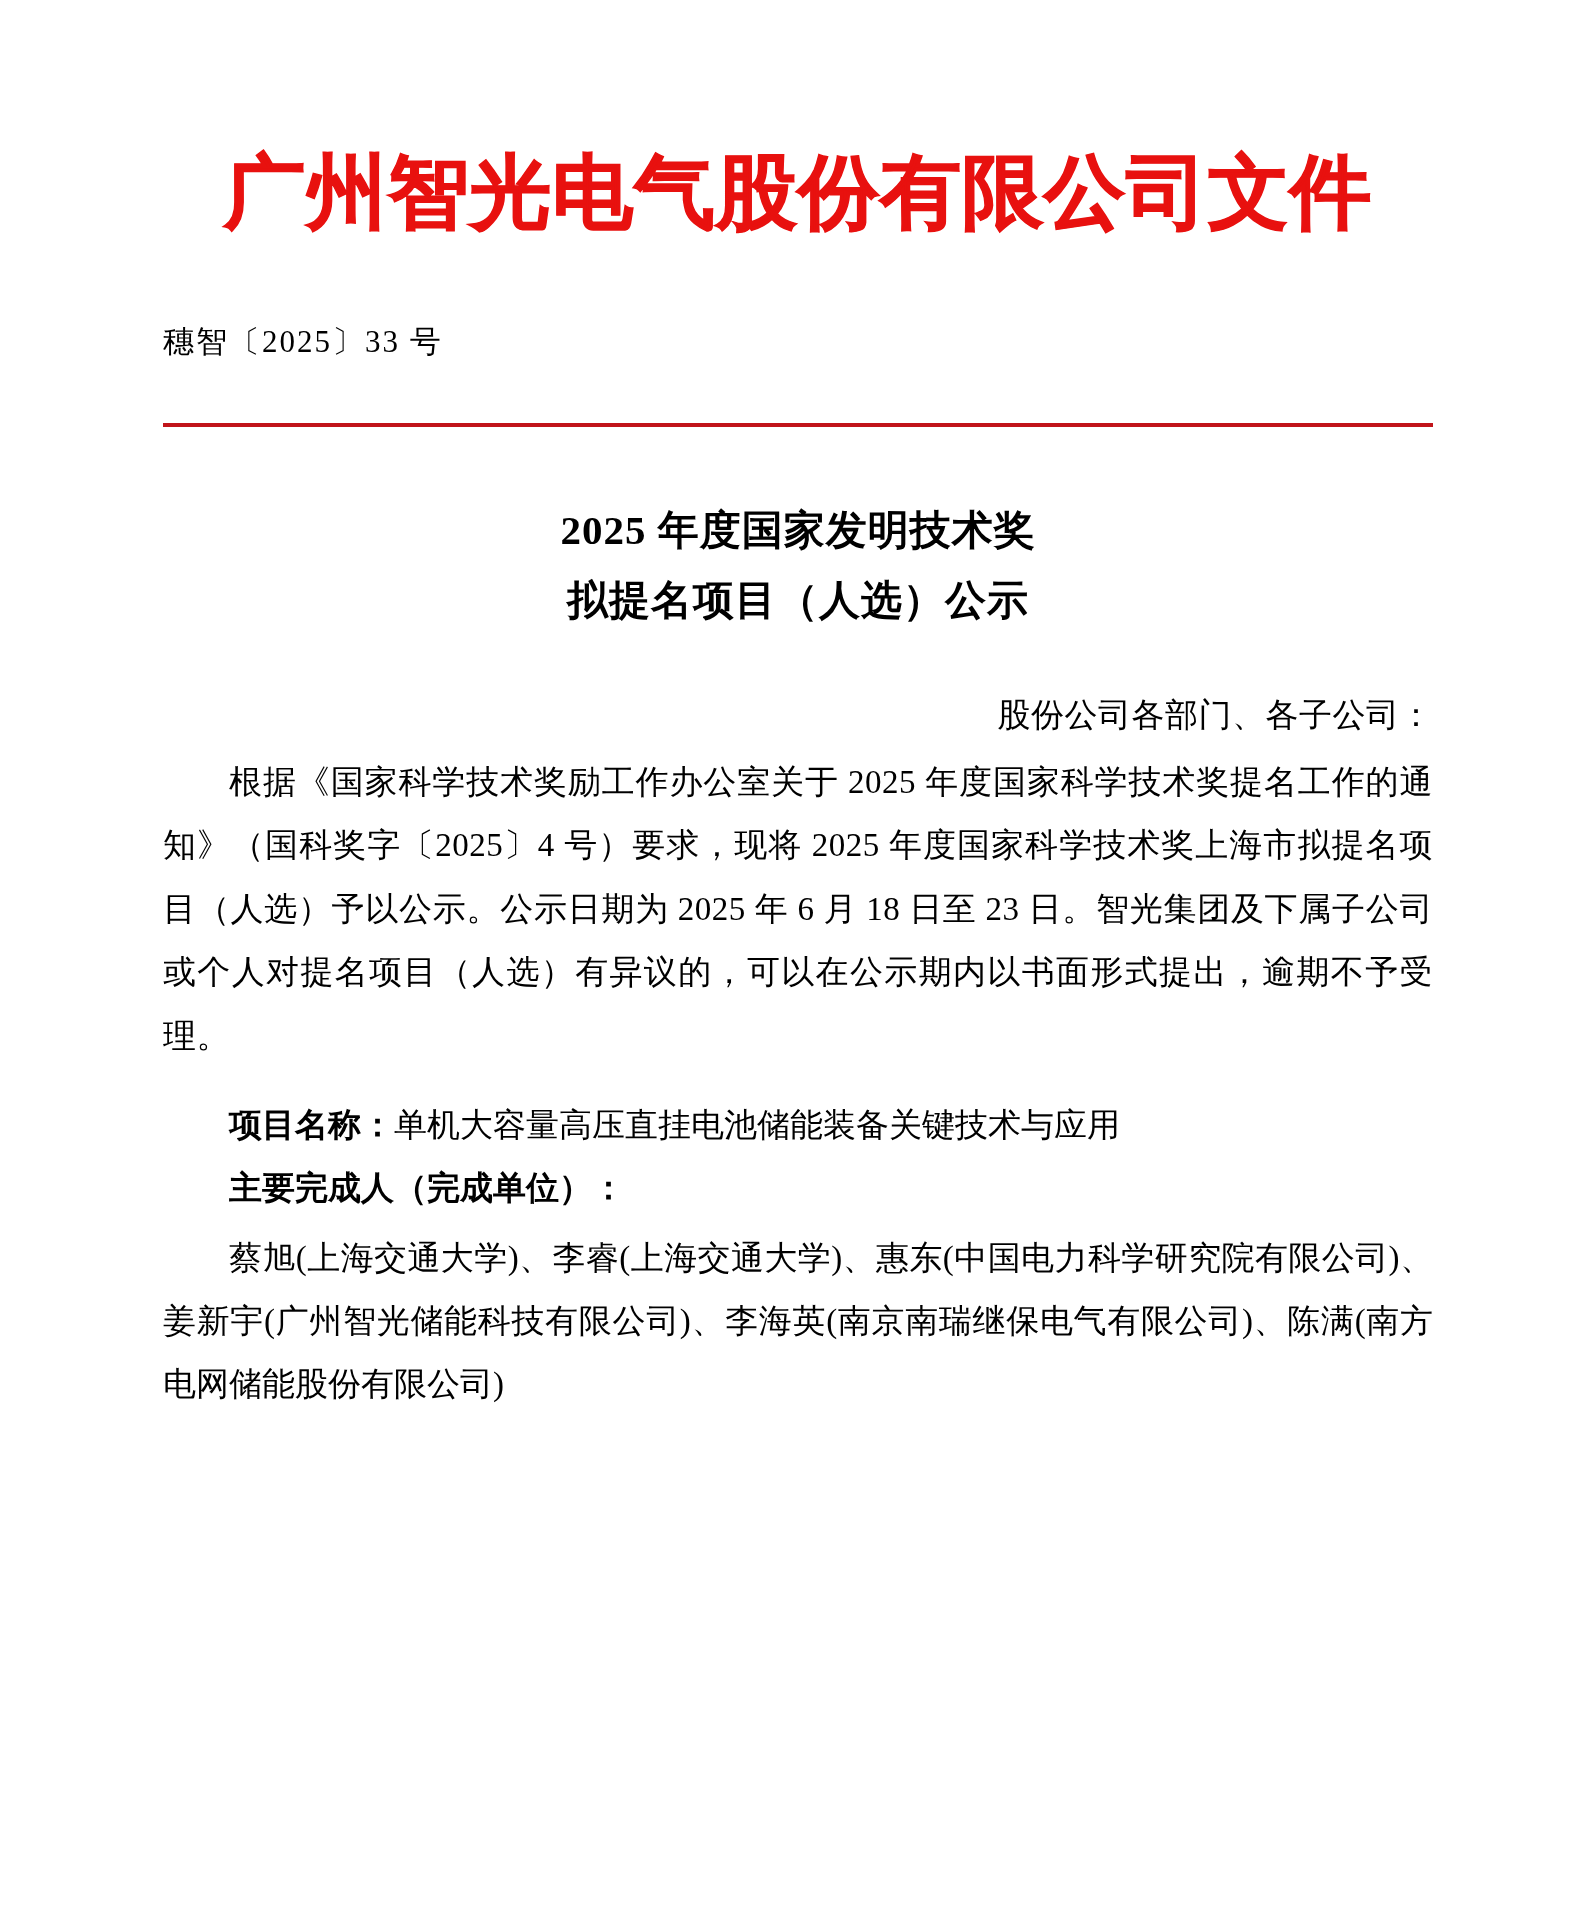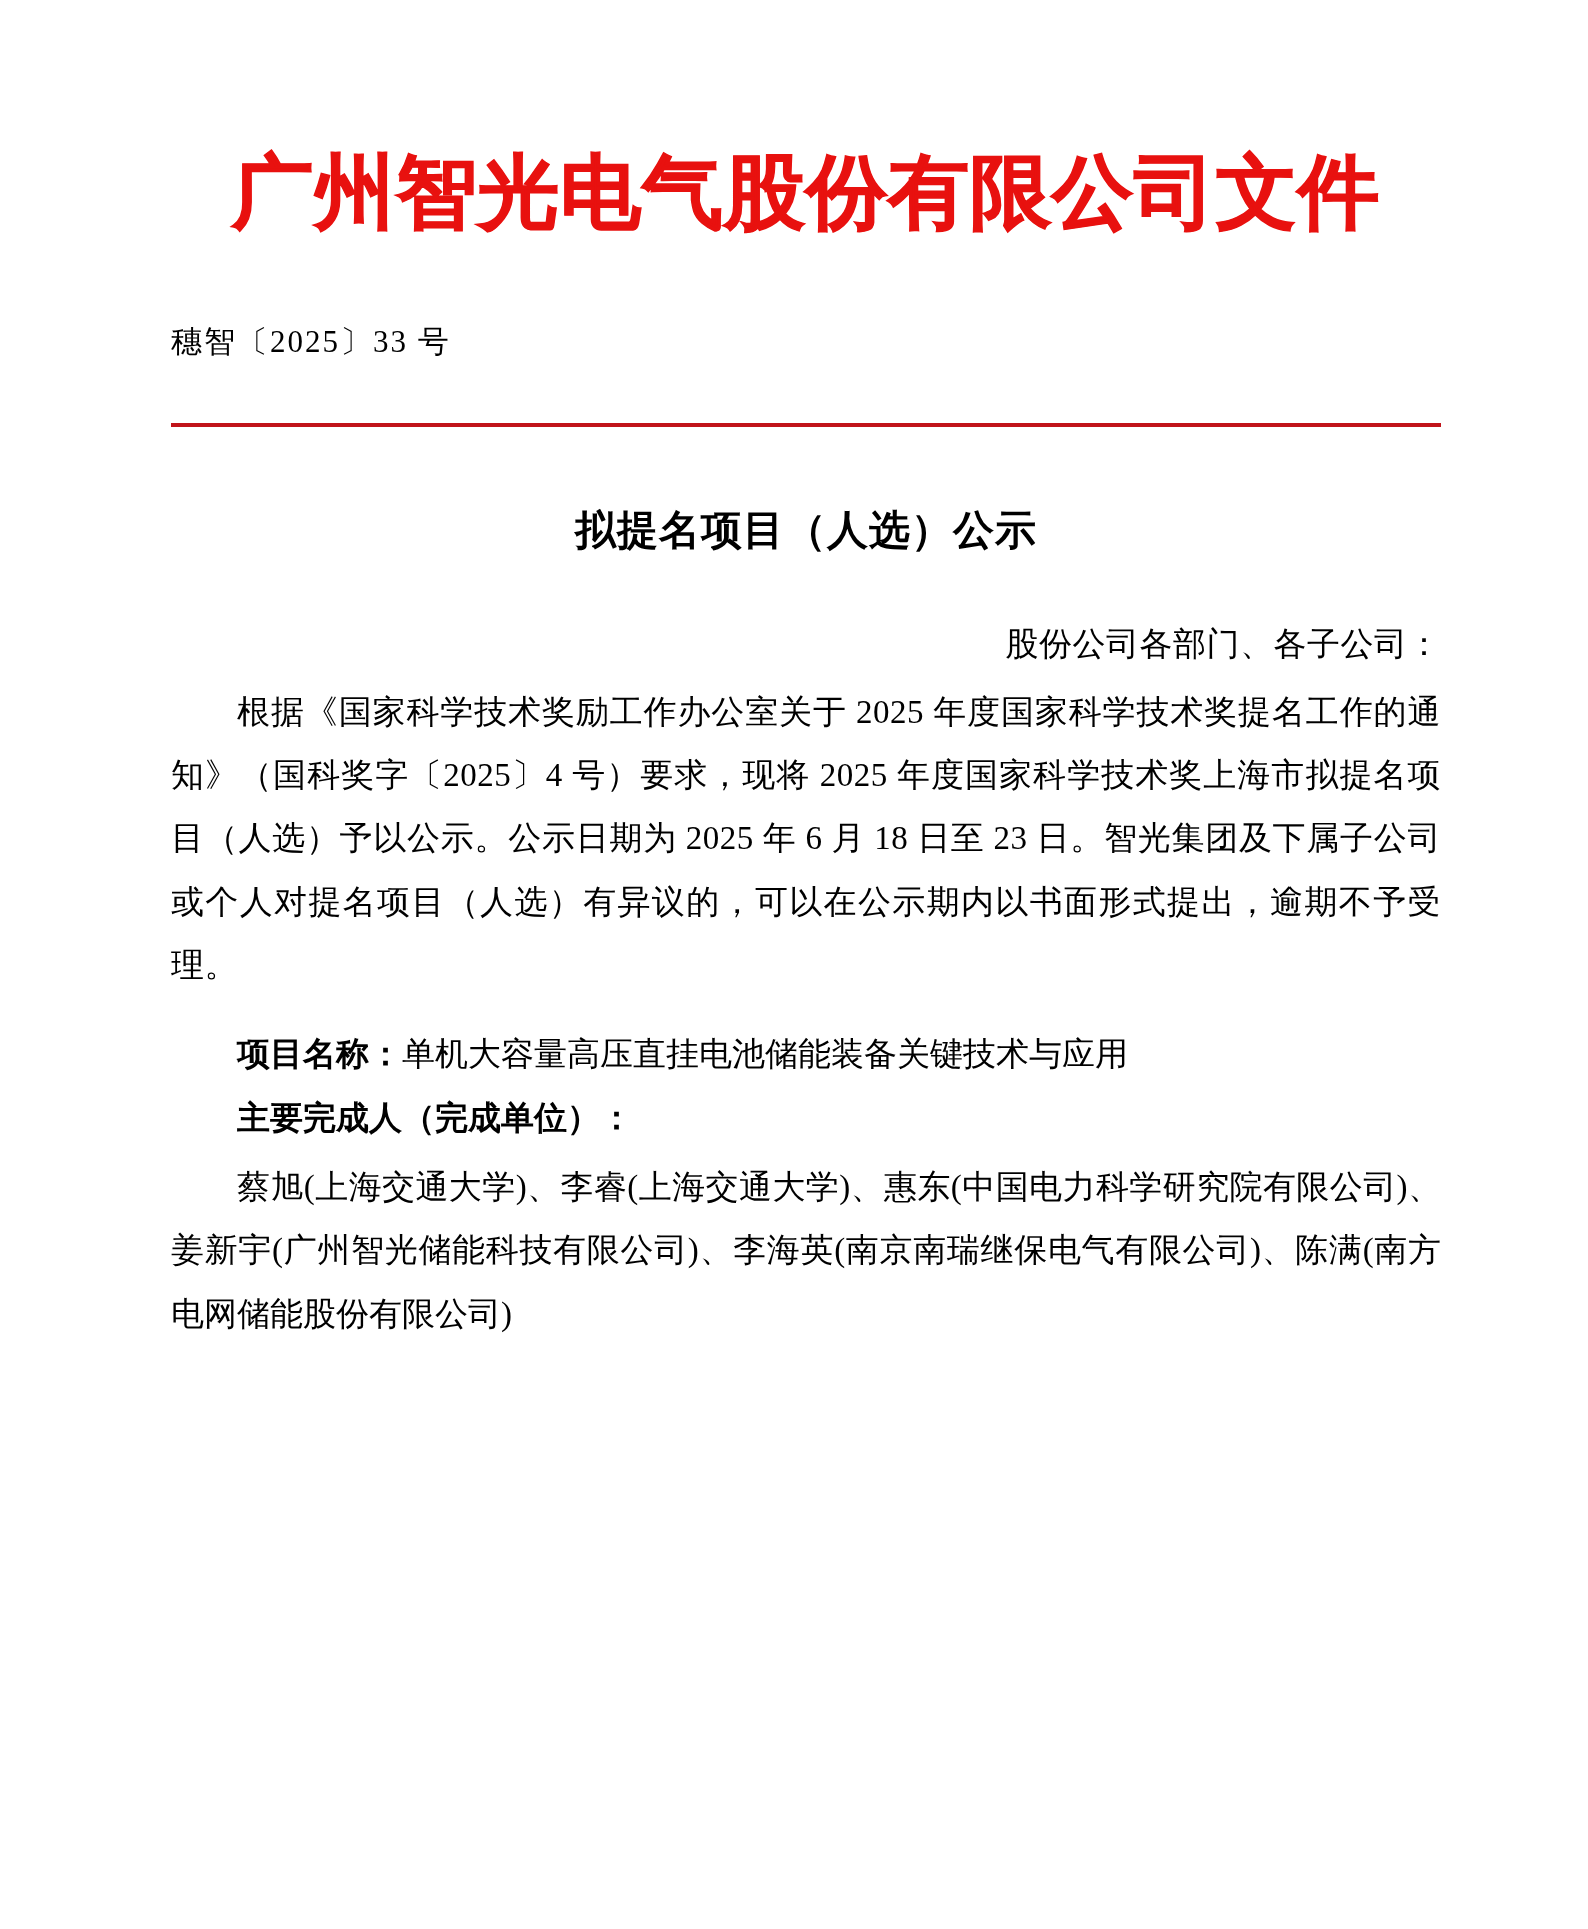--- a/index.html
+++ b/index.html
@@ -10,21 +10,21 @@
   body {
     width: 1588px;
     height: 1929px;
     position: relative;
     font-family: "Liberation Serif", "DejaVu Serif", serif;
     color: #000000;
     overflow: hidden;
   }
   .page {
     position: absolute;
-    left: 16px;
+    left: 8px;
     top: 0;
     width: 1396px;
     height: 1929px;
     background: #ffffff;
   }
   .doc-inner {
     position: absolute;
     left: 155px;
     top: 0;
     width: 1270px;
@@ -124,20 +124,21 @@
 <div class="page">
   <div class="doc-inner">
 
     <div class="org-title">广州智光电气股份有限公司文件</div>
 
     <div class="doc-number">穗智〔2025〕33 号</div>
 
     <div class="red-rule"></div>
 
     <div class="main-title">
+      <span class="line">2025 年度国家发明技术奖</span>
       <span class="line">拟提名项目（人选）公示</span>
     </div>
 
     <div class="body-block">
       <p class="salutation">股份公司各部门、各子公司：</p>
       <p class="para">根据《国家科学技术奖励工作办公室关于 2025 年度国家科学技术奖提名工作的通知》（国科奖字〔2025〕4 号）要求，现将 2025 年度国家科学技术奖上海市拟提名项目（人选）予以公示。公示日期为 2025 年 6 月 18 日至 23 日。智光集团及下属子公司或个人对提名项目（人选）有异议的，可以在公示期内以书面形式提出，逾期不予受理。</p>
     </div>
 
     <div class="field-list">
       <p class="field-row">

